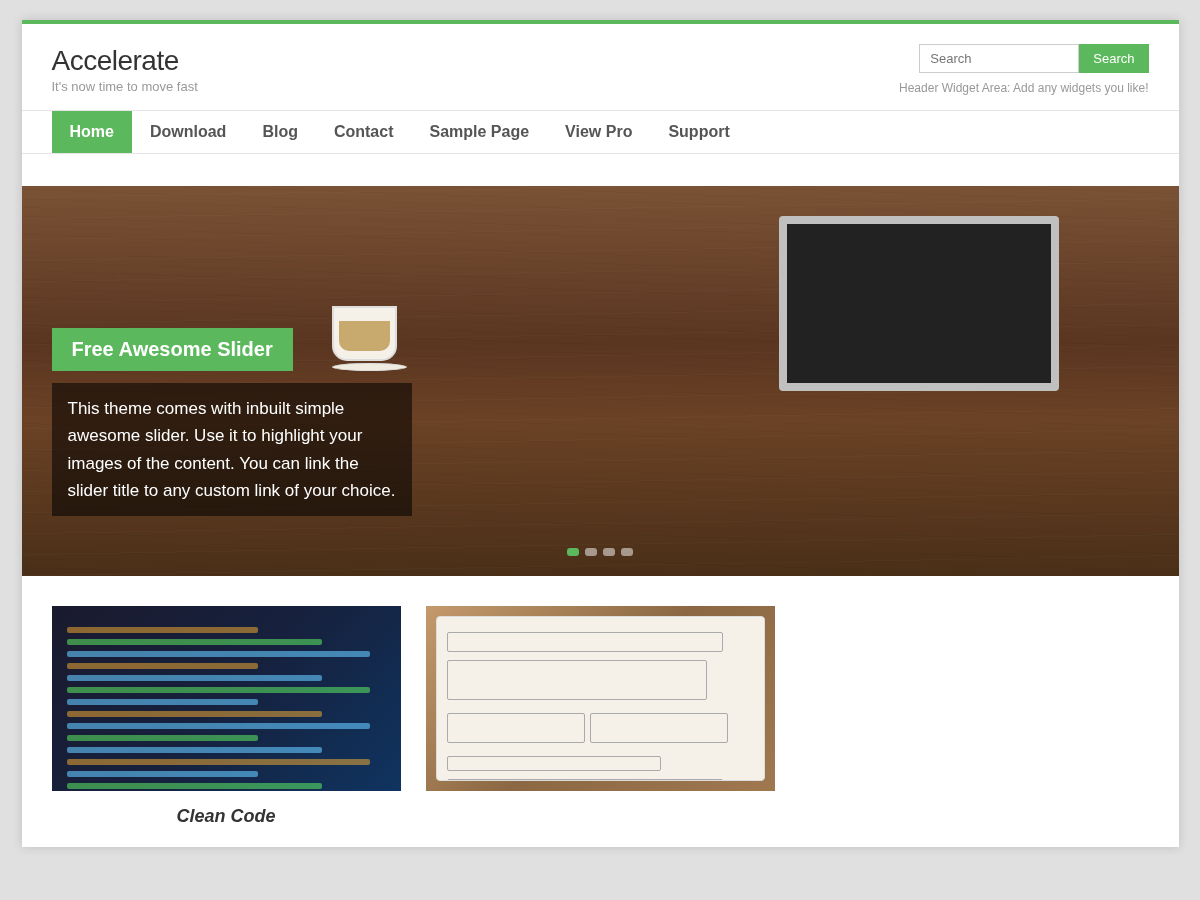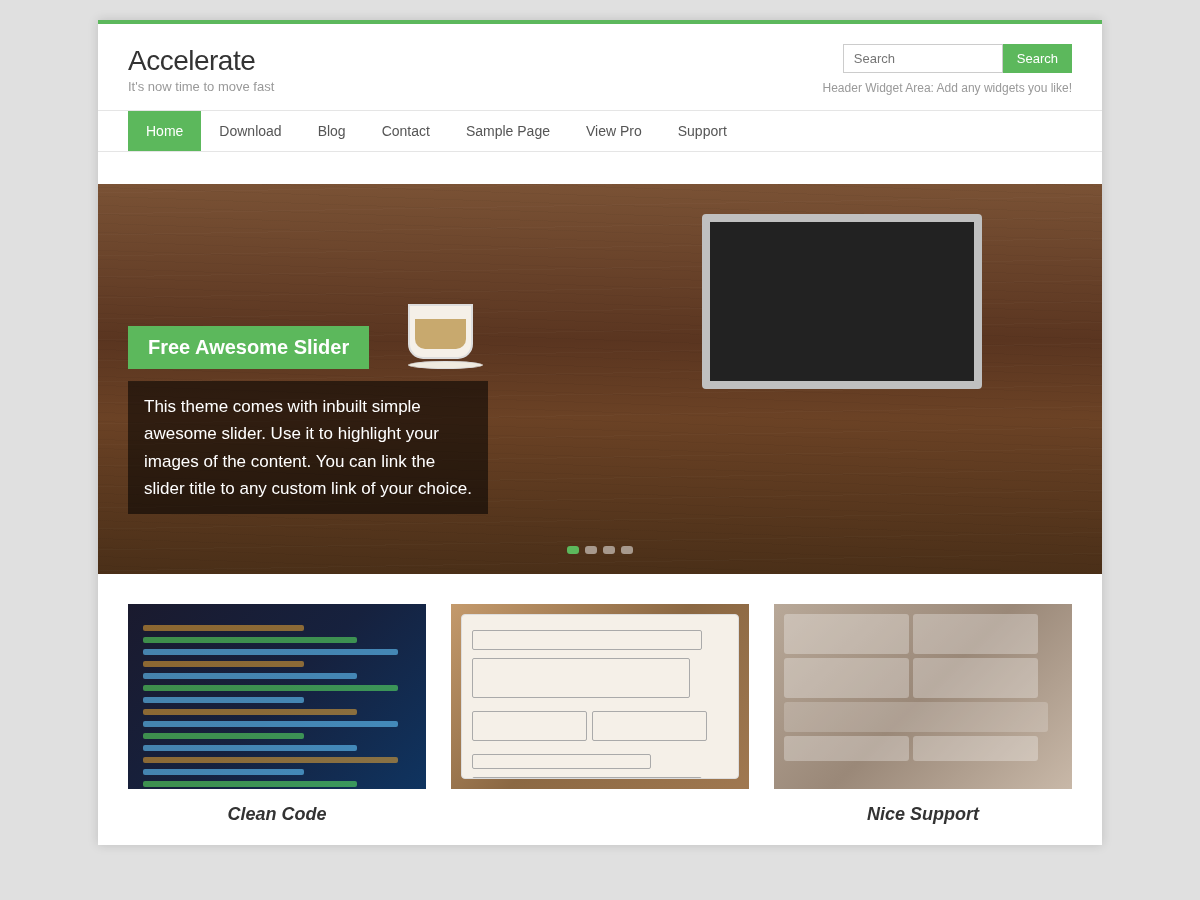--- a/index.html
+++ b/index.html
@@ -6,21 +6,21 @@
     body {
       background: #e0e0e0;
       font-family: Arial, sans-serif;
       display: flex;
       justify-content: center;
       align-items: flex-start;
       min-height: 900px;
       padding: 20px;
     }
     .page-wrapper {
-      width: 1004px;
+      width: 1157px;
       background: #fff;
       border-top: 4px solid #5cb85c;
       box-shadow: 0 0 10px rgba(0,0,0,0.15);
     }
     
     .header {
       display: flex;
       justify-content: space-between;
       align-items: center;
       padding: 20px 30px 15px 30px;
@@ -76,23 +76,24 @@
       padding: 0 30px;
     }
     .nav-list {
       display: flex;
       list-style: none;
       gap: 0;
     }
     .nav-item a {
       display: block;
       padding: 12px 18px;
-      font-size: 14px;
+      font-size: 16px;
       color: #555;
       text-decoration: none;
+      font-weight: bold;
     }
     .nav-item.active a {
       background: #5cb85c;
       color: #fff;
     }
     
     .hero-slider {
       position: relative;
       width: 100%;
       height: 390px;
@@ -416,31 +417,17 @@
                 <div class="wire-block" style="height:30px;width:45%;"></div>
                 <div class="wire-block" style="height:30px;width:45%;"></div>
               </div>
               <div class="wire-block" style="height:15px;width:70%;margin-top:8px;"></div>
               <div class="wire-block" style="height:25px;width:90%;margin-top:8px;"></div>
             </div>
           </div>
         </div>
       </div>
 
-      <div class="feature-card">
-        <div class="feature-image img-support">
-          <div class="team-sim">
-            <div class="person-block"></div>
-            <div class="person-block"></div>
-            <div class="person-block"></div>
-            <div class="person-block"></div>
-            <div class="person-block" style="width:95%;height:30px;background:rgba(255,255,255,0.2);"></div>
-            <div class="person-block" style="width:45%;height:25px;"></div>
-            <div class="person-block" style="width:45%;height:25px;"></div>
-          </div>
-        </div>
-        <div class="feature-title">Nice Support</div>
-      </div>
 
     </div>
   </div>
 
 </div>
 
 </body></html>

